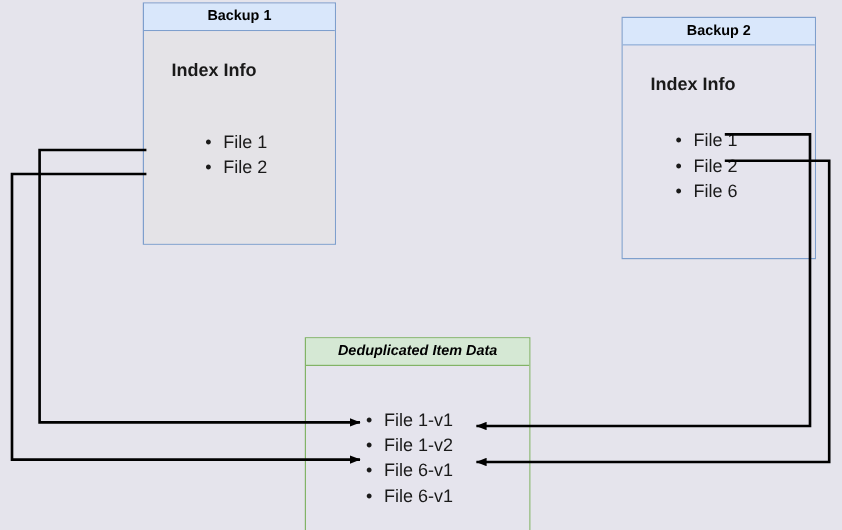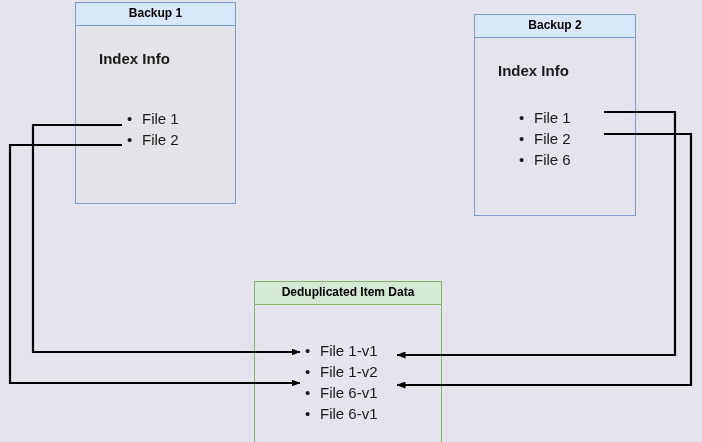--- a/index.html
+++ b/index.html
@@ -35,38 +35,40 @@
     color: #000;
   }
   .node-body {
     box-sizing: border-box;
     width: 100%;
     position: relative;
   }
   
   .backup {
     border: 1.5px solid #7e9fcd;
+    margin-left: 44px;
   }
   .backup .node-header {
     background: #d9e7fb;
     border-bottom: 1.5px solid #7e9fcd;
   }
   .backup-1 { left: 75px; top: 2px; width: 161px; height: 202px; }
   .backup-1 .node-body { background: #e4e3e7; height: 177px; }
   .backup-2 { left: 474px; top: 14px; width: 162px; height: 202px; }
   .backup-2 .node-body { background: #e5e4ed; height: 177px; }
 
   
   .dedup {
     left: 254px; top: 281px; width: 188px; height: 165px;
     border: 1.5px solid #82b366;
   }
   .dedup .node-header {
     background: #d5e8d4;
     border-bottom: 1.5px solid #82b366;
+    font-style: italic;
   }
   .dedup .node-body { background: #e5e4ed; height: 140px; }
 
   .index-label {
     position: absolute;
     font-size: 15px;
     color: #1a1a1a;
     white-space: nowrap;
     font-weight: bold;
   }

